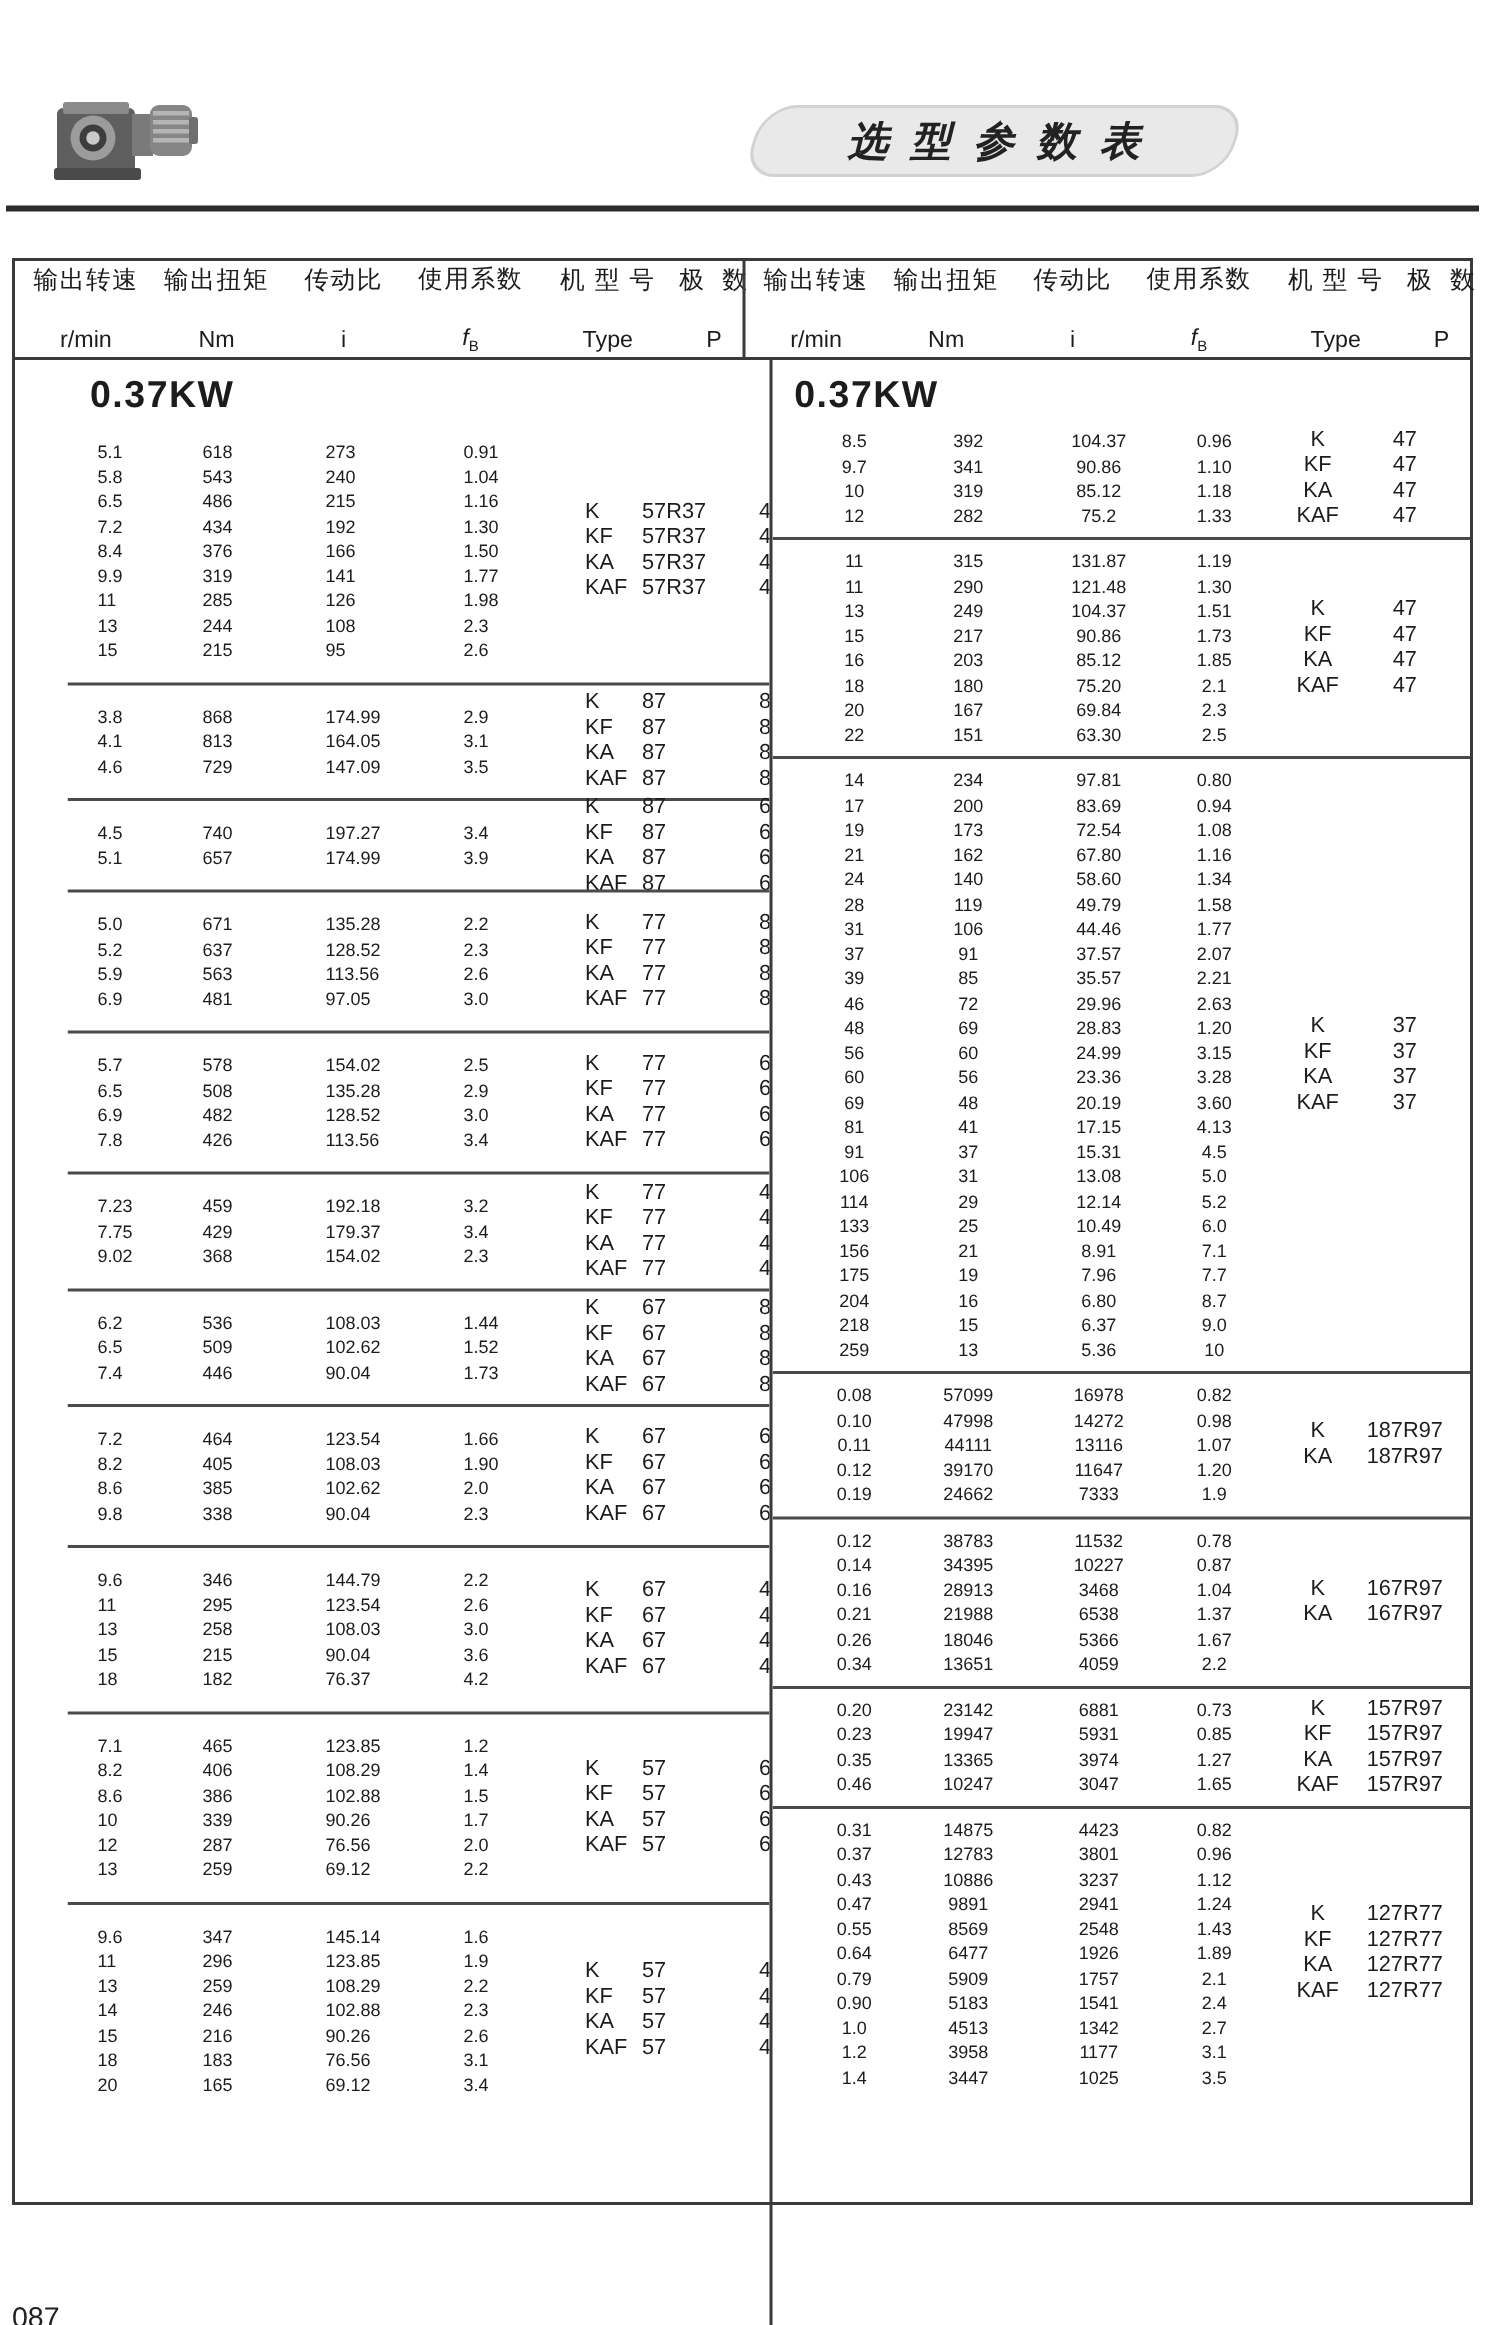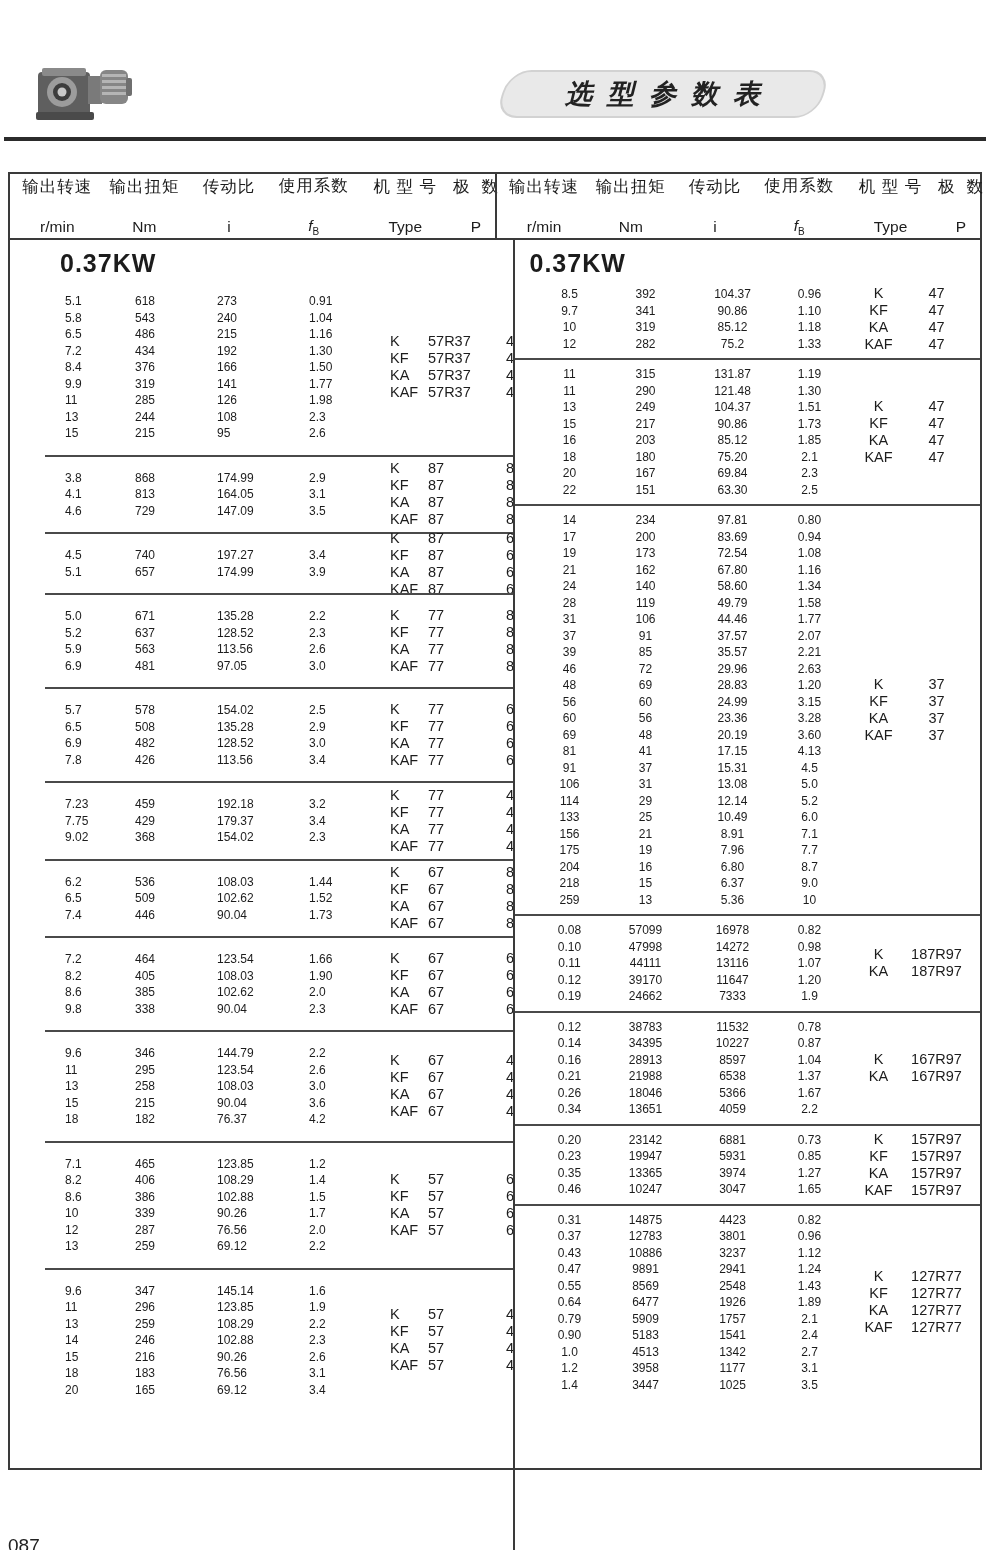--- a/index.html
+++ b/index.html
@@ -891,21 +891,21 @@
               <span class="cell">0.12</span>
               <span class="cell">38783</span>
               <span class="cell">11532</span>
               <span class="cell">0.78</span>
               <span class="cell">0.14</span>
               <span class="cell">34395</span>
               <span class="cell">10227</span>
               <span class="cell">0.87</span>
               <span class="cell">0.16</span>
               <span class="cell">28913</span>
-              <span class="cell">8597</span>
+              <span class="cell">3468</span>
               <span class="cell">1.04</span>
               <span class="cell">0.21</span>
               <span class="cell">21988</span>
               <span class="cell">6538</span>
               <span class="cell">1.37</span>
               <span class="cell">0.26</span>
               <span class="cell">18046</span>
               <span class="cell">5366</span>
               <span class="cell">1.67</span>
               <span class="cell">0.34</span>

